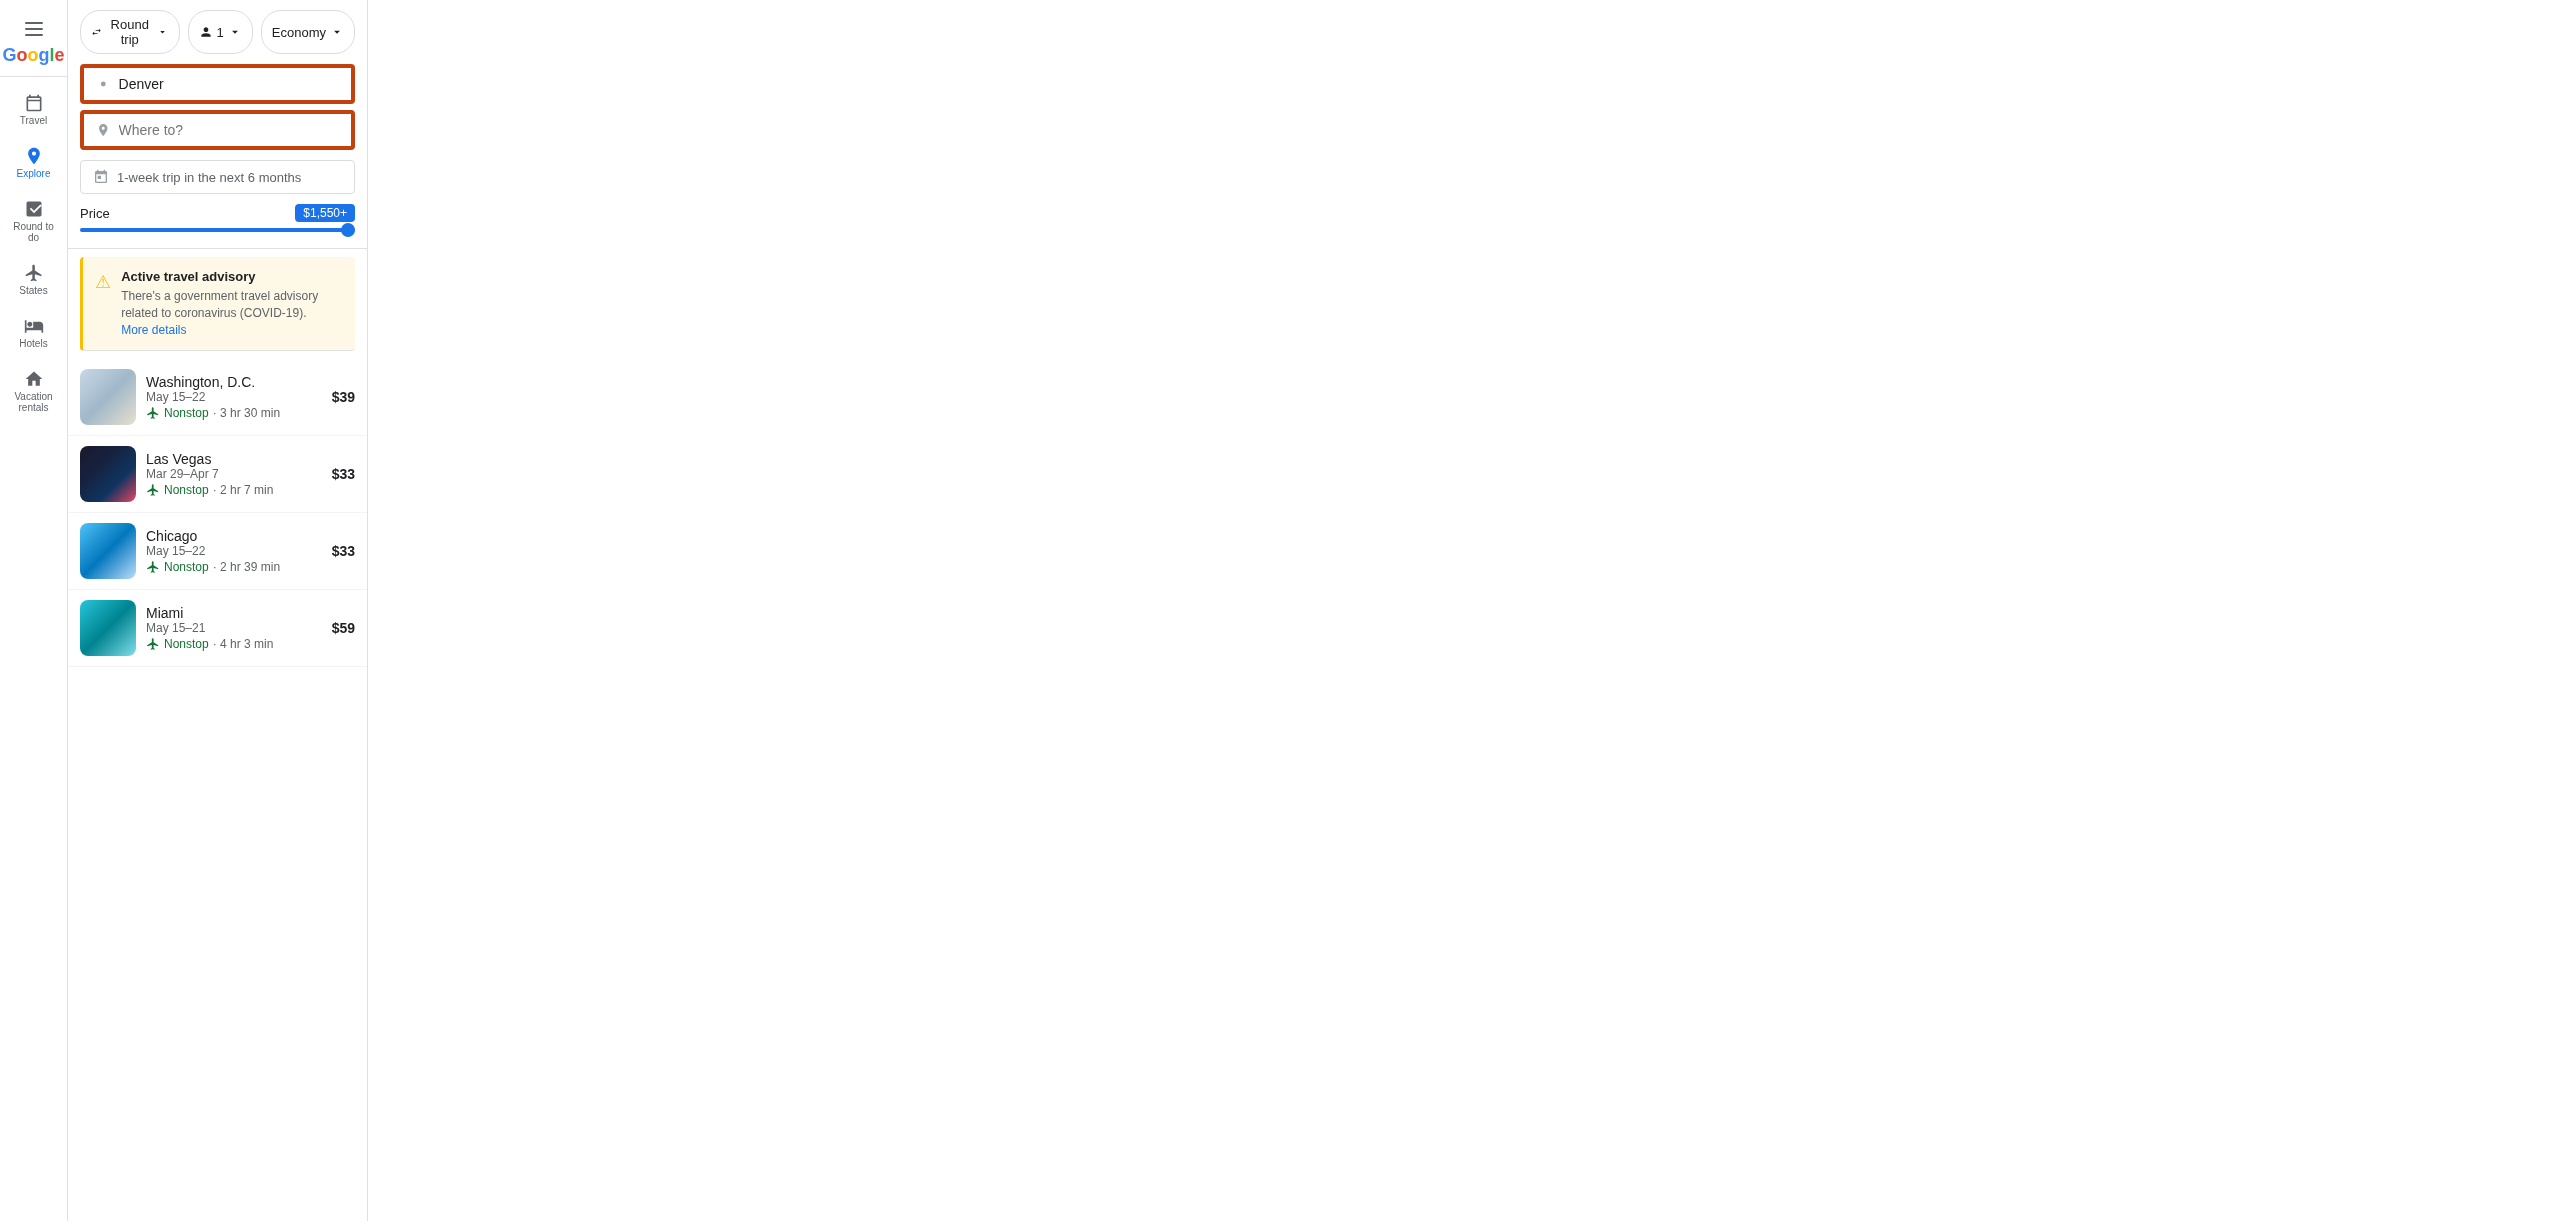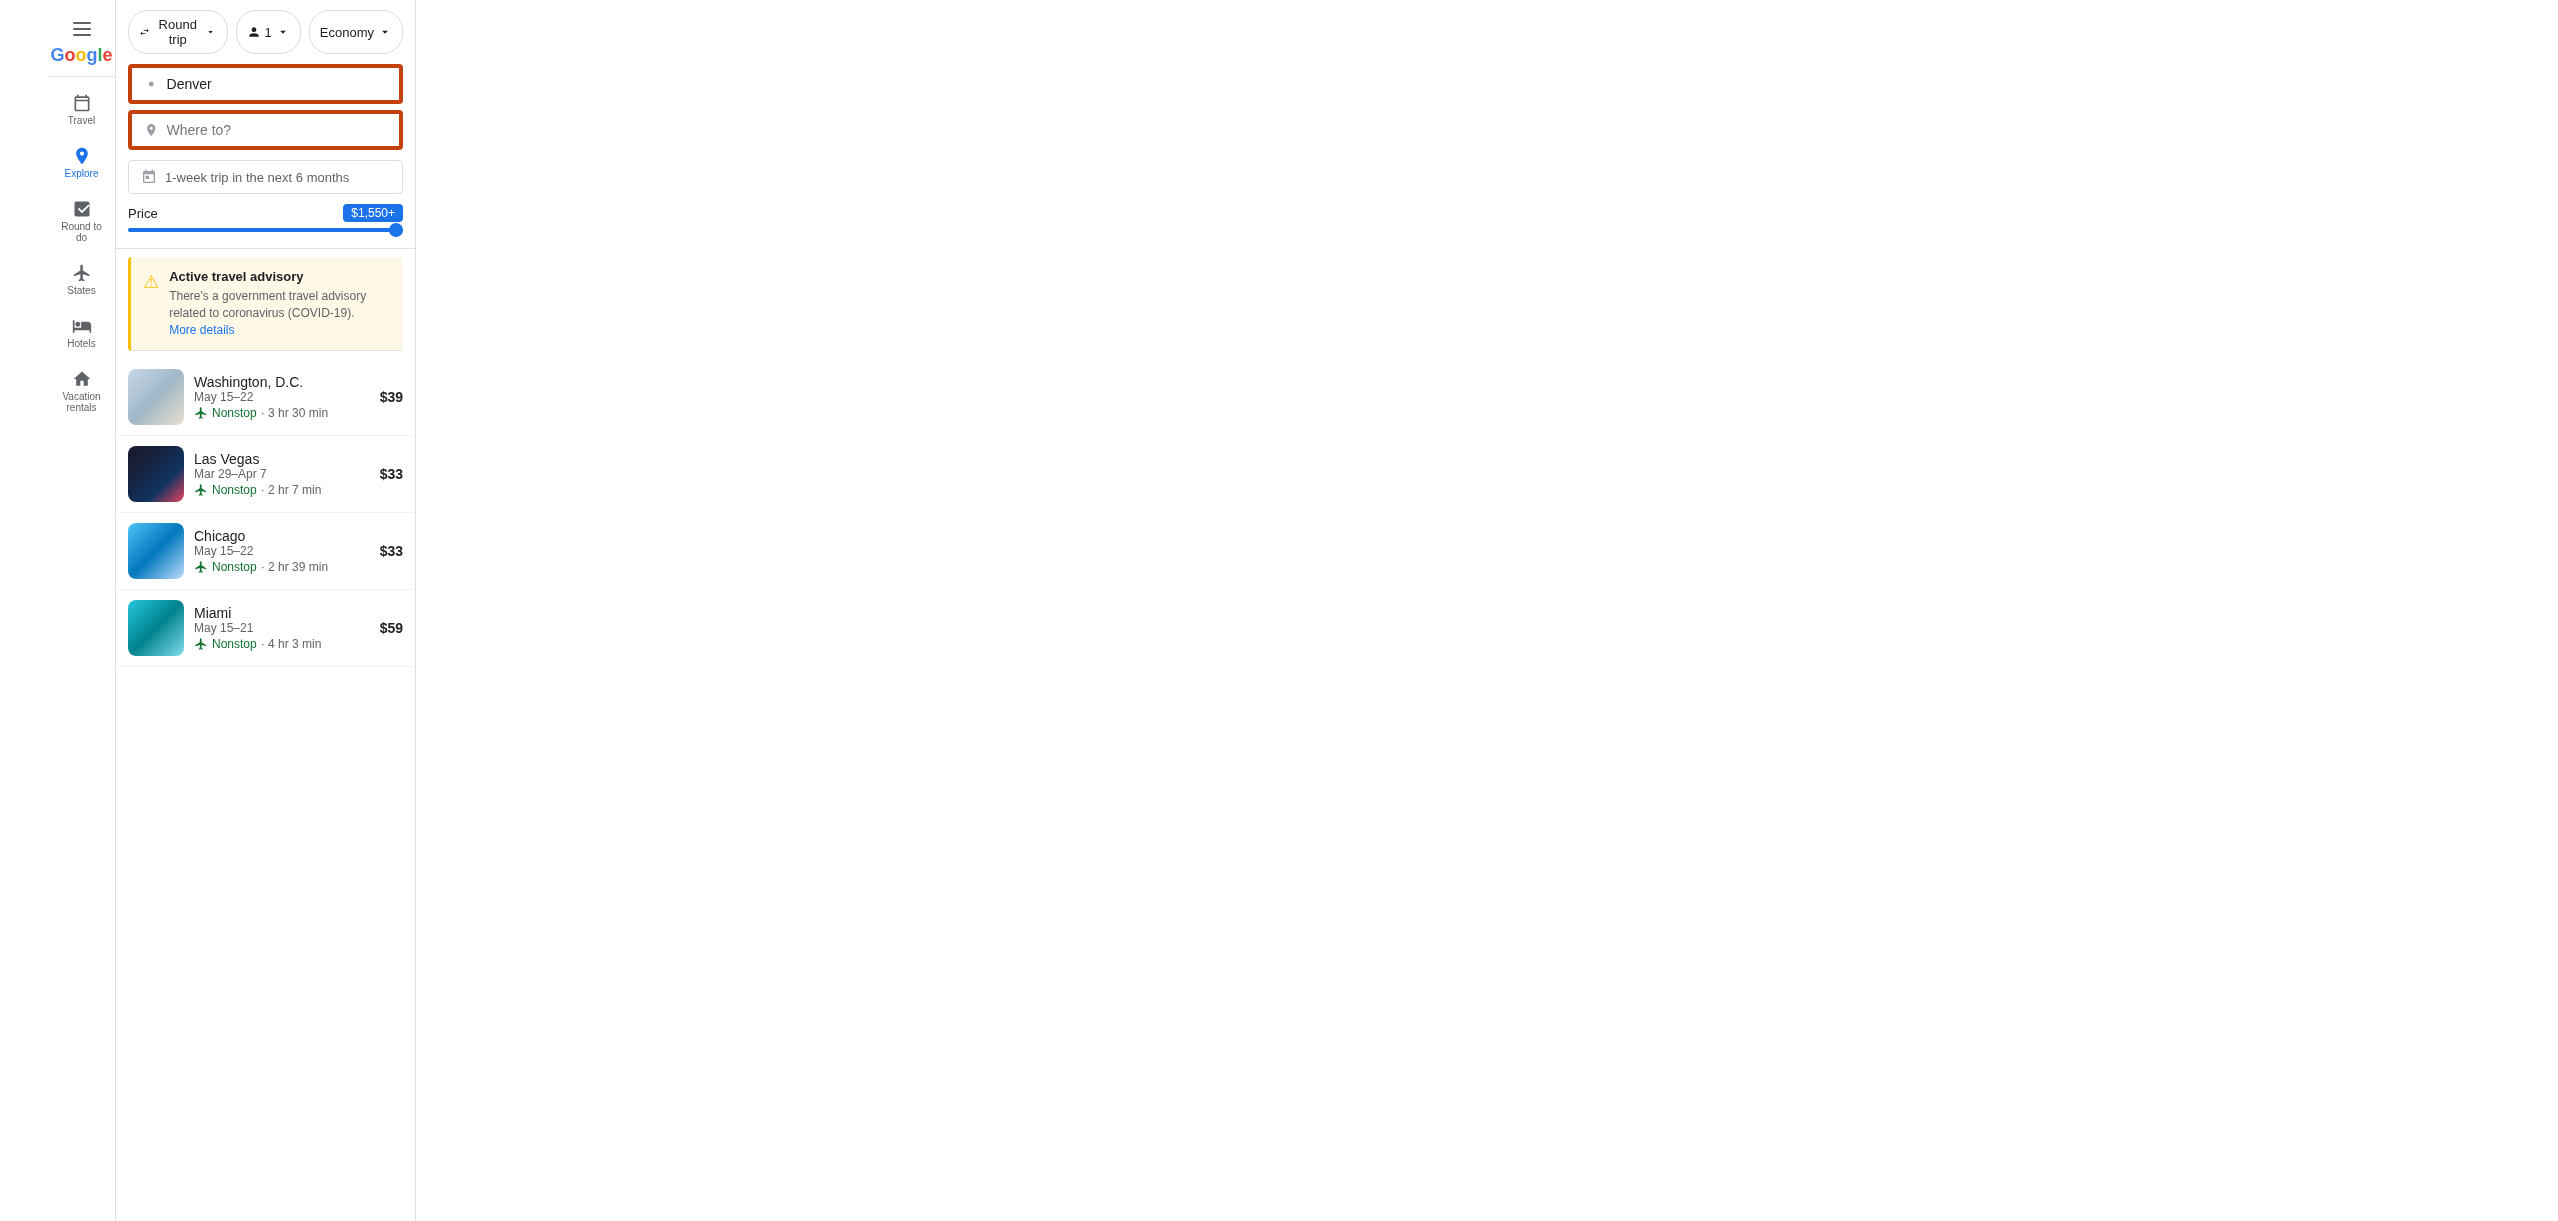--- a/index.html
+++ b/index.html
@@ -234,21 +234,20 @@
     
     .left-strip {
       width: 68px;
       background: #fff;
       border-right: 1px solid #e0e0e0;
       display: flex;
       flex-direction: column;
       align-items: center;
       padding-top: 8px;
       gap: 4px;
-      margin-left: 48px;
     }
     .strip-item {
       display: flex;
       flex-direction: column;
       align-items: center;
       padding: 8px 4px;
       cursor: pointer;
       border-radius: 8px;
       font-size: 10px;
       color: #5f6368;

